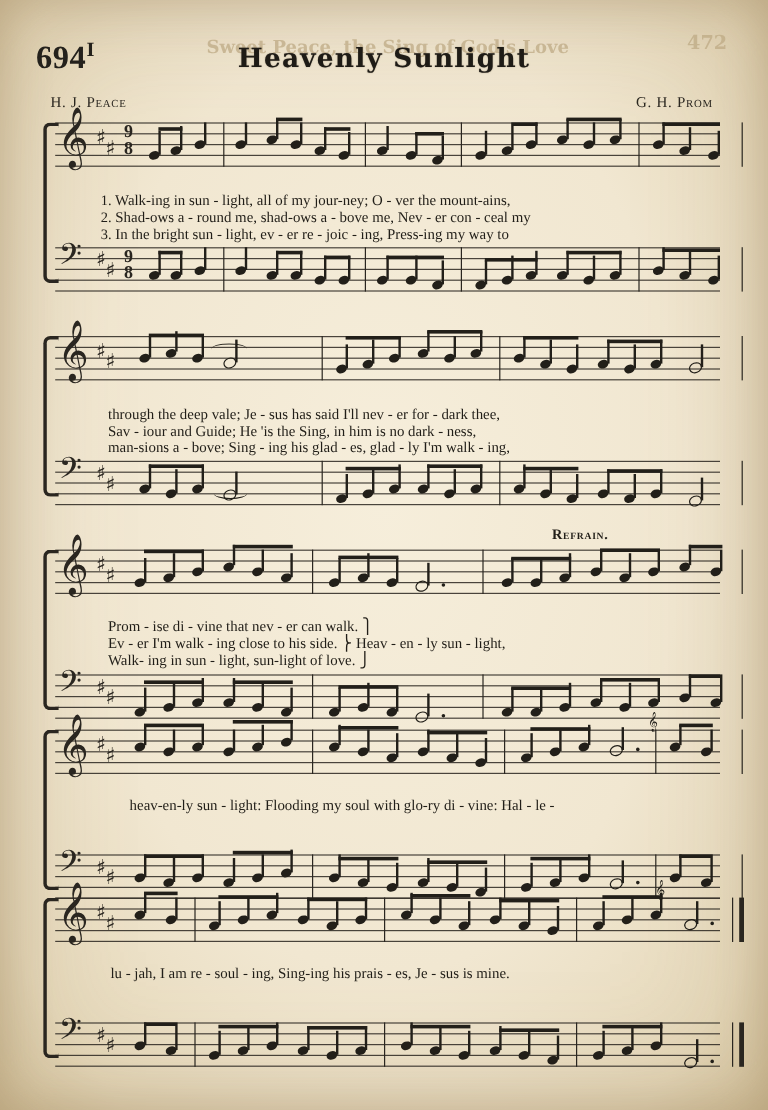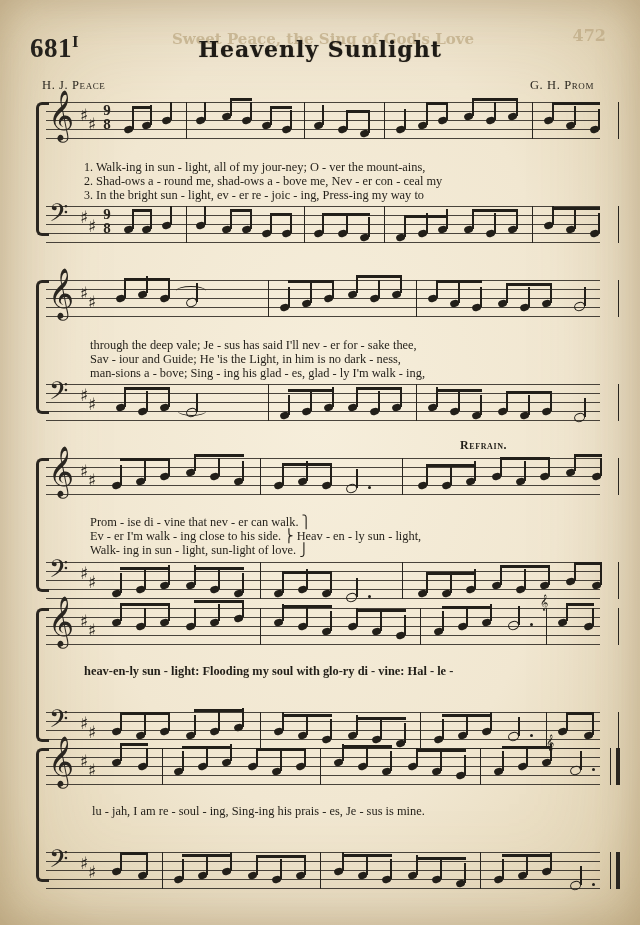--- a/index.html
+++ b/index.html
@@ -106,21 +106,21 @@
 </style>
 </head>
 <body>
 
 <div class="page">
   <div class="plate">
 
     <div class="ghost-left">Sweet Peace, the Sing of God's Love</div>
     <div class="ghost-right">472</div>
 
-    <div class="hymn-number"><span>681</span><sup>I</sup></div>
+    <div class="hymn-number"><span>694</span><sup>I</sup></div>
     <div class="title">Heavenly Sunlight</div>
     <div class="author-left">H. J. Peace</div>
     <div class="author-right">G. H. Prom</div>
 
     <div class="system" style="top:72px;height:160px;">
       <div class="brace" style="top:16px;height:128px;"></div>
 
       <div class="staff" style="--sh:40px;position:absolute;top:16px;left:6px;right:0;height:40px;">
         <div class="line" style="top:0px"></div>
           <div class="line" style="top:9px"></div>
@@ -316,22 +316,22 @@
           <div class="stem" style="left:482px;top:7px;height:20px;"></div>
         <div class="nh" style="left:496px;top:20px;"></div>
           <div class="stem" style="left:504px;top:3px;height:20px;"></div>
         <div class="beam" style="left:460px;top:3px;width:46px;"></div>
         <div class="nh open" style="left:528px;top:22px;"></div>
           <div class="stem" style="left:538px;top:7px;height:19px;"></div>
         <div class="endbar thin" style="left:572px;top:0;height:37px;"></div>
       </div>
 
       <div class="lyrics">
-        <div class="lyric-line" style="top:74px;left:50px;">through the deep  vale;      Je - sus  has  said  I'll  nev - er   for - sake  thee,</div>
-        <div class="lyric-line" style="top:88px;left:50px;">Sav - iour  and  Guide;    He 'is   the   Light,  in   him  is   no   dark - ness,</div>
+        <div class="lyric-line" style="top:74px;left:50px;">through the deep  vale;      Je - sus  has  said  I'll  nev - er   for - dark  thee,</div>
+        <div class="lyric-line" style="top:88px;left:50px;">Sav - iour  and  Guide;    He 'is   the   Sing,  in   him  is   no   dark - ness,</div>
         <div class="lyric-line" style="top:102px;left:50px;">man-sions  a - bove;     Sing - ing  his   glad - es,   glad - ly  I'm  walk - ing,</div>
       </div>
 
       <div class="staff" style="position:absolute;top:120px;left:6px;right:0;height:40px;">
         <div class="line" style="top:0px"></div>
           <div class="line" style="top:9px"></div>
           <div class="line" style="top:18px"></div>
           <div class="line" style="top:27px"></div>
           <div class="line" style="top:36px"></div>
         <div class="clef fclef" style="left:3px;top:-5px;">𝄢</div>
@@ -576,21 +576,21 @@
         <div class="barline" style="left:500px;top:0;height:37px;"></div>
         <div class="nh" style="left:512px;top:11px;"></div>
           <div class="stem" style="left:520px;top:-4px;height:17px;"></div>
         <div class="nh" style="left:538px;top:15px;"></div>
           <div class="stem" style="left:546px;top:0px;height:18px;"></div>
         <div class="beam" style="left:520px;top:-5px;width:28px;"></div>
         <div class="endbar thin" style="left:572px;top:0;height:37px;"></div>
       </div>
 
       <div class="lyrics">
-        <div class="lyric-line" style="top:72px;left:44px;font-weight:bold;">heav-en-ly  sun - light: Flooding my soul  with  glo-ry  di - vine:   Hal - le -</div>
+        <div class="lyric-line" style="top:72px;left:68px;">heav-en-ly  sun - light: Flooding my soul  with  glo-ry  di - vine:   Hal - le -</div>
       </div>
 
       <div class="staff" style="position:absolute;top:120px;left:6px;right:0;height:40px;">
         <div class="line" style="top:0px"></div>
           <div class="line" style="top:9px"></div>
           <div class="line" style="top:18px"></div>
           <div class="line" style="top:27px"></div>
           <div class="line" style="top:36px"></div>
         <div class="clef fclef" style="left:3px;top:-5px;">𝄢</div>
         <div class="ksharp" style="left:34px;top:1px;">♯</div>

